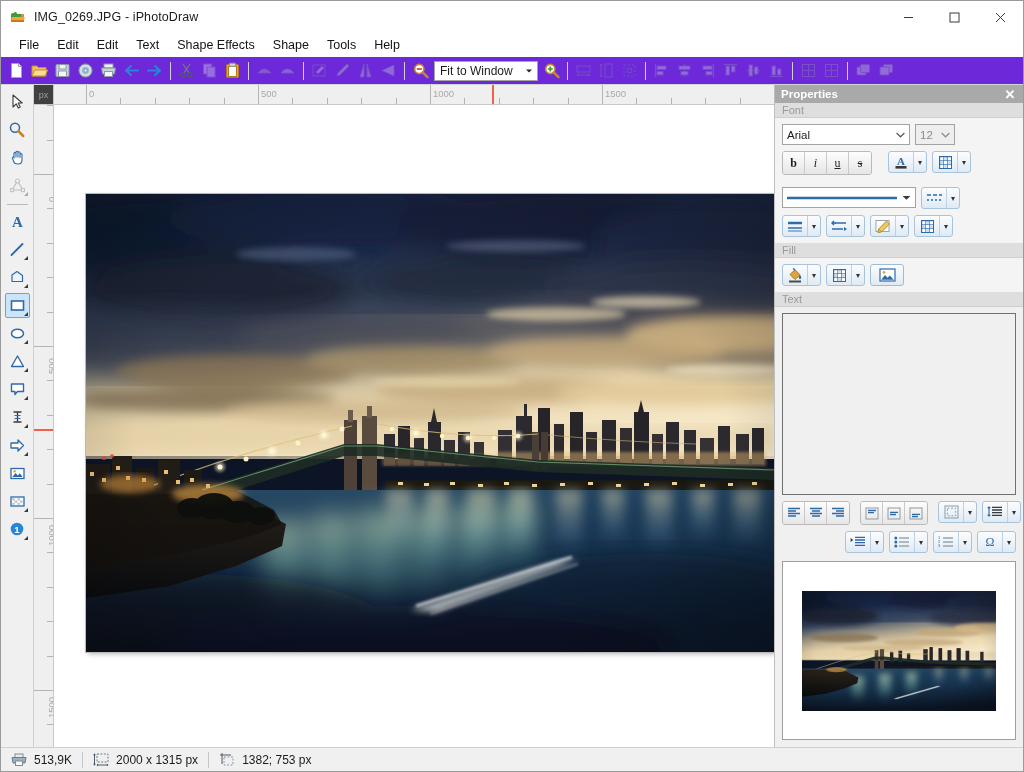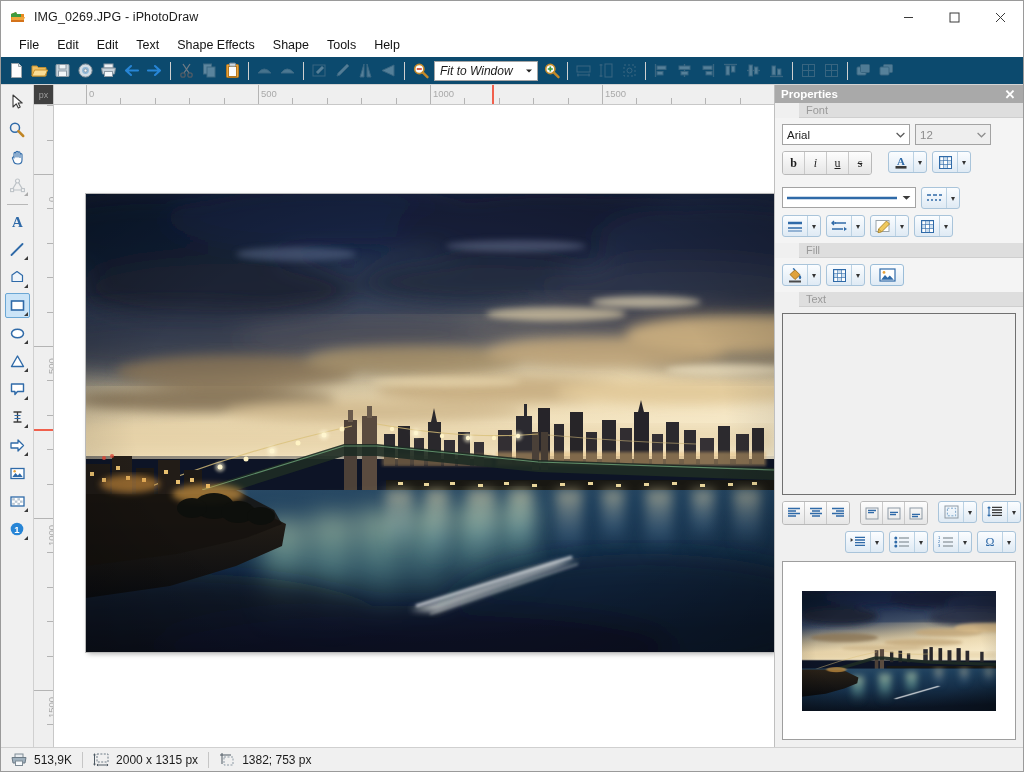--- a/index.html
+++ b/index.html
@@ -46,24 +46,23 @@
   }
   .menuitem {
     padding: 3px 9px; font-size: 12.5px; color: #131313; cursor: default;
     white-space: nowrap;
   }
 
   
   .toolbar {
     height: 28px; min-height: 28px;
     display: flex; align-items: center;
-    background: #0c4a6e;
+    background: #6d28d9;
     border-bottom: 1px solid #d4d4d4;
     padding: 0 4px;
-    font-style: italic;
   }
   .tbtn {
     width: 23px; height: 23px; display: flex; align-items: center; justify-content: center;
     border: 1px solid transparent; border-radius: 2px; flex: none;
   }
   .tbtn.disabled { opacity: 0.34; }
   .tsep { width: 1px; height: 18px; background: #cfcfcf; margin: 0 4px; flex: none; }
   .zoomcombo {
     width: 104px; height: 20px; background: #fff; border: 1px solid #a5a5a5;
     display: flex; align-items: center; position: relative; margin: 0 2px; flex: none;
@@ -146,21 +145,21 @@
     height: 18px; background: #a9a9a9; color: #ffffff;
     display: flex; align-items: center; padding: 0 6px;
     font-size: 11.5px; font-weight: bold;
   }
   .props-title .ptitle { flex: 1; }
   .props-close { width: 14px; height: 14px; display: flex; align-items: center;
                  justify-content: center; color: #fff; font-size: 13px; line-height: 1; }
   .grouphdr {
     height: 15px; background: #dedede; color: #9a9a9a;
     display: flex; align-items: center; padding-left: 7px;
-    font-size: 11px; border-bottom: 1px solid #cfcfcf; margin-left: 24px;
+    font-size: 11px; border-bottom: 1px solid #cfcfcf;
   }
   .groupbody { background: #f4f4f4; padding: 6px 7px; }
   .row { display: flex; align-items: flex-start; gap: 5px; margin-bottom: 6px; }
   .row:last-child { margin-bottom: 0; }
   .combo {
     height: 21px; background: #ffffff; border: 1px solid #a3a3a3;
     display: flex; align-items: center; font-size: 11.5px; color: #1b1b1b;
   }
   .combo .cval { padding-left: 4px; flex: 1; overflow: hidden; white-space: nowrap; }
   .combo .carrow { width: 17px; display: flex; align-items: center; justify-content: center;
@@ -959,21 +958,21 @@
       <div class="groupbody">
         <div class="row">
           <div class="combo" style="width:128px">
             <span class="cval">Arial</span>
             <span class="carrow">
               <svg width="9" height="6" viewBox="0 0 9 6">
                   <path d="M0.6 1 L4.5 4.8 L8.4 1" fill="none" stroke="#5a5a5a" stroke-width="1.2"></path>
                 </svg>
             </span>
           </div>
-          <div class="combo dim" style="width:76px">
+          <div class="combo dim" style="width:40px">
             <span class="cval">12</span>
             <span class="carrow">
               <svg width="9" height="6" viewBox="0 0 9 6">
                   <path d="M0.6 1 L4.5 4.8 L8.4 1" fill="none" stroke="#8c8c8c" stroke-width="1.2"></path>
                 </svg>
             </span>
           </div>
         </div>
         <div class="row">
           <div class="btngrp">

